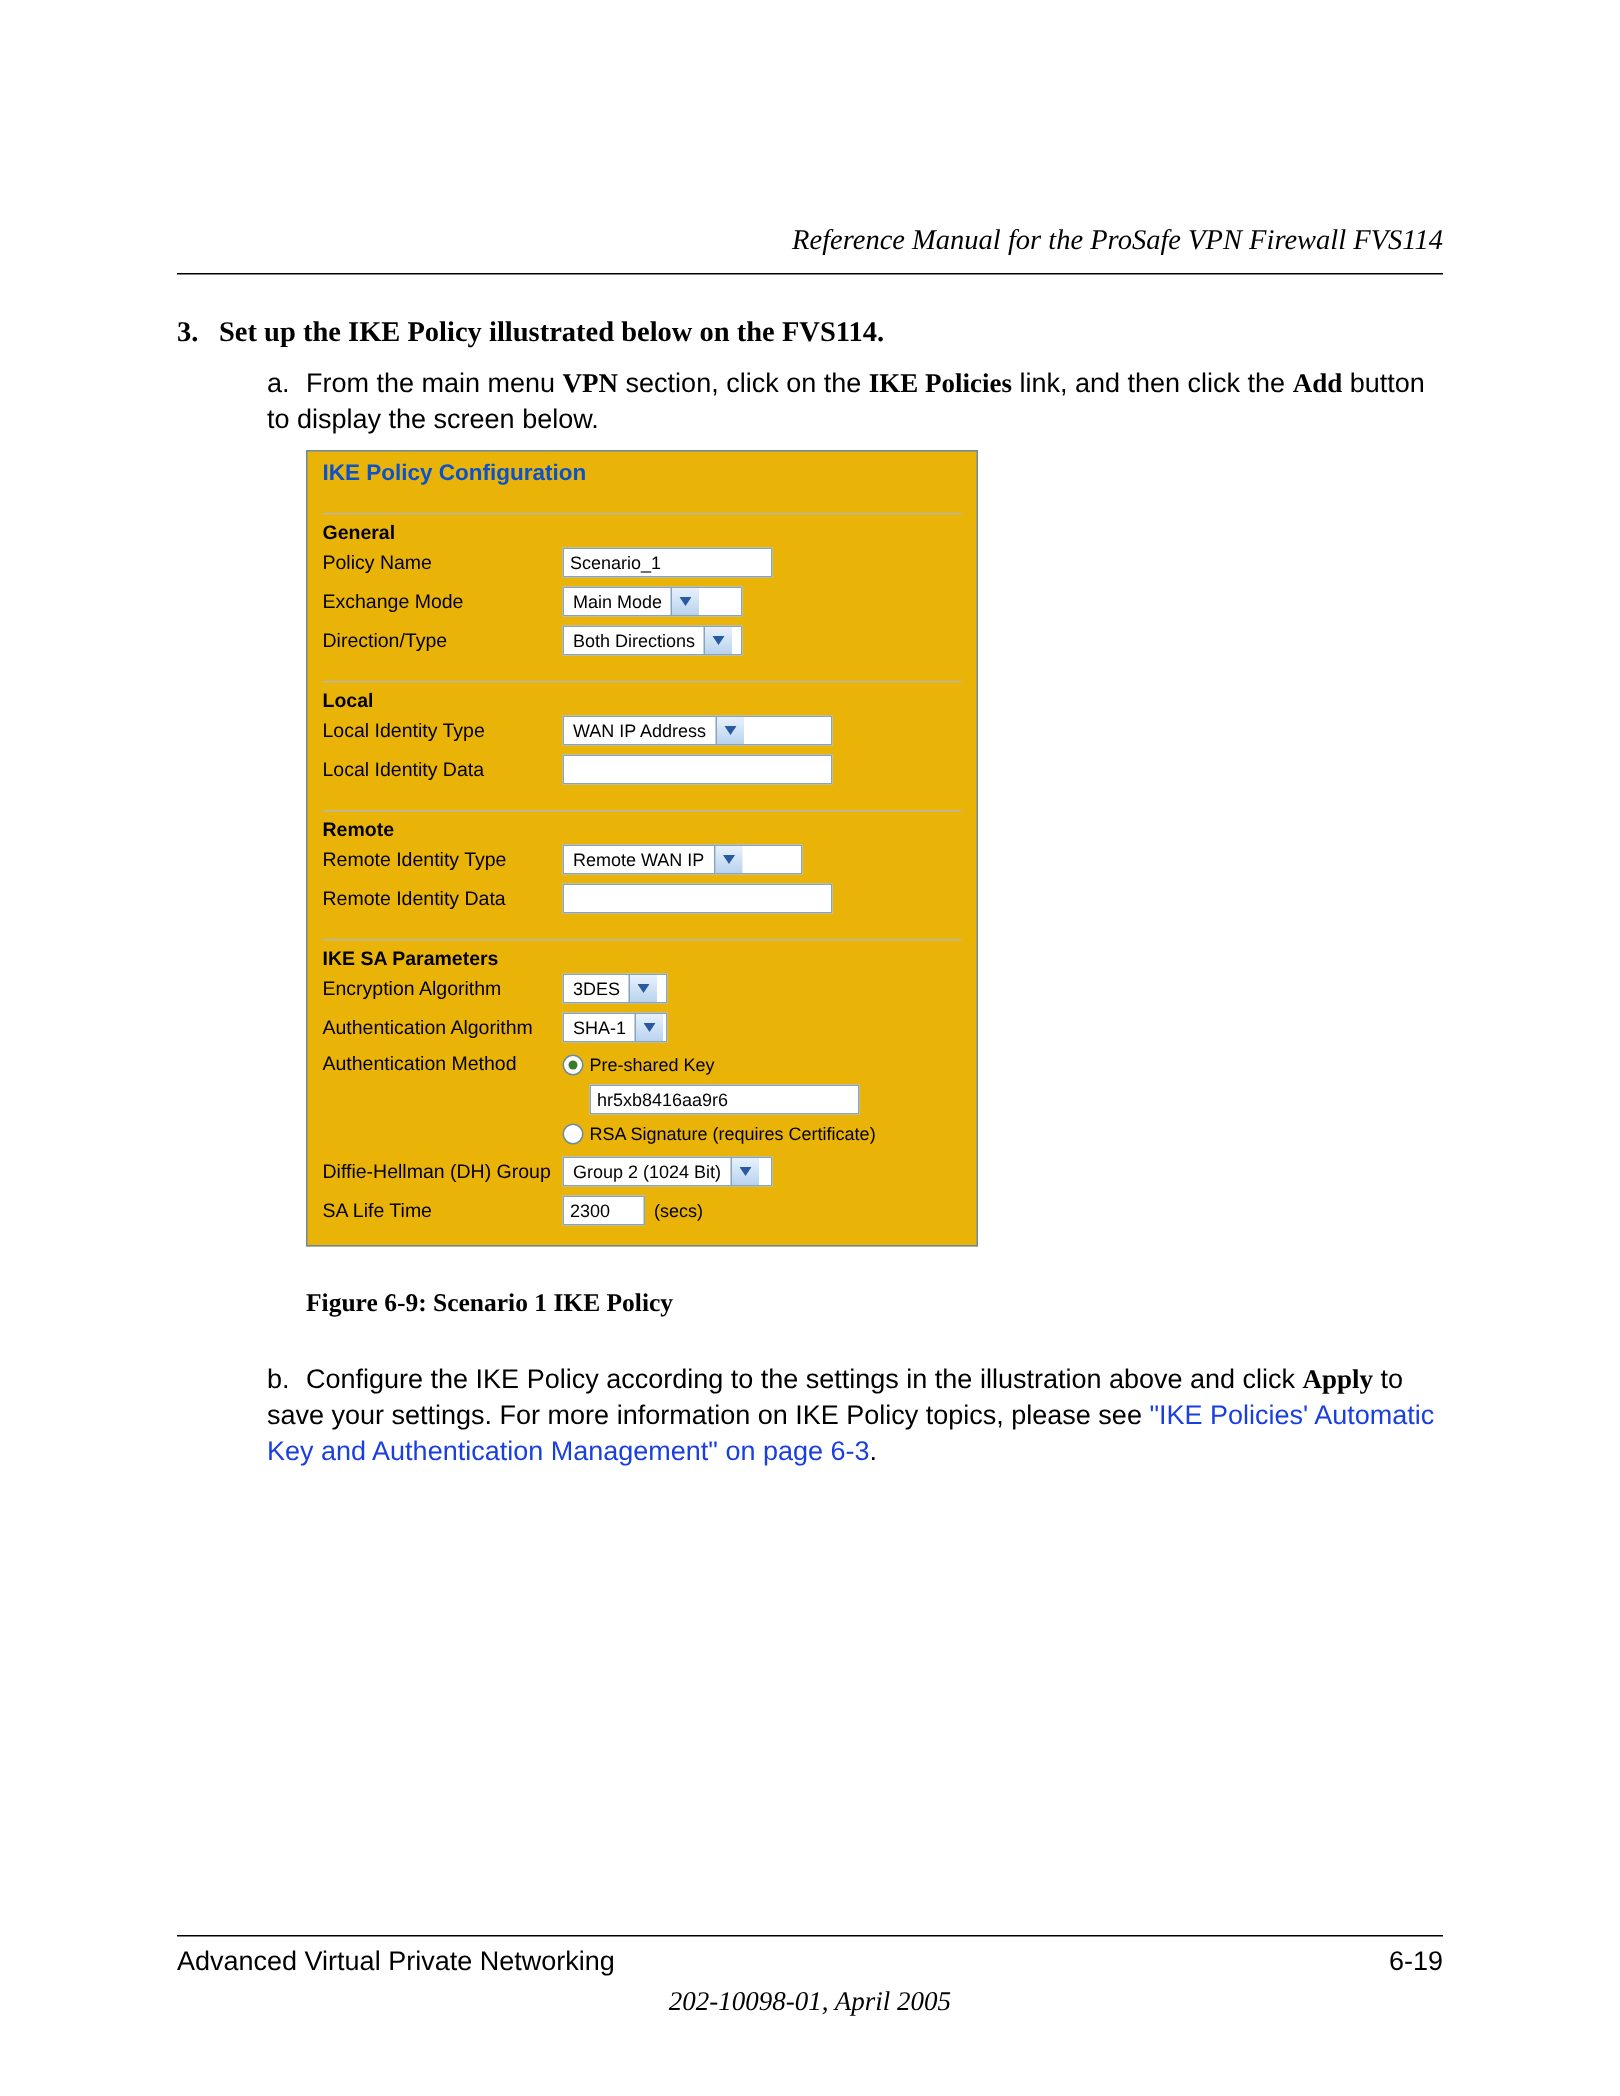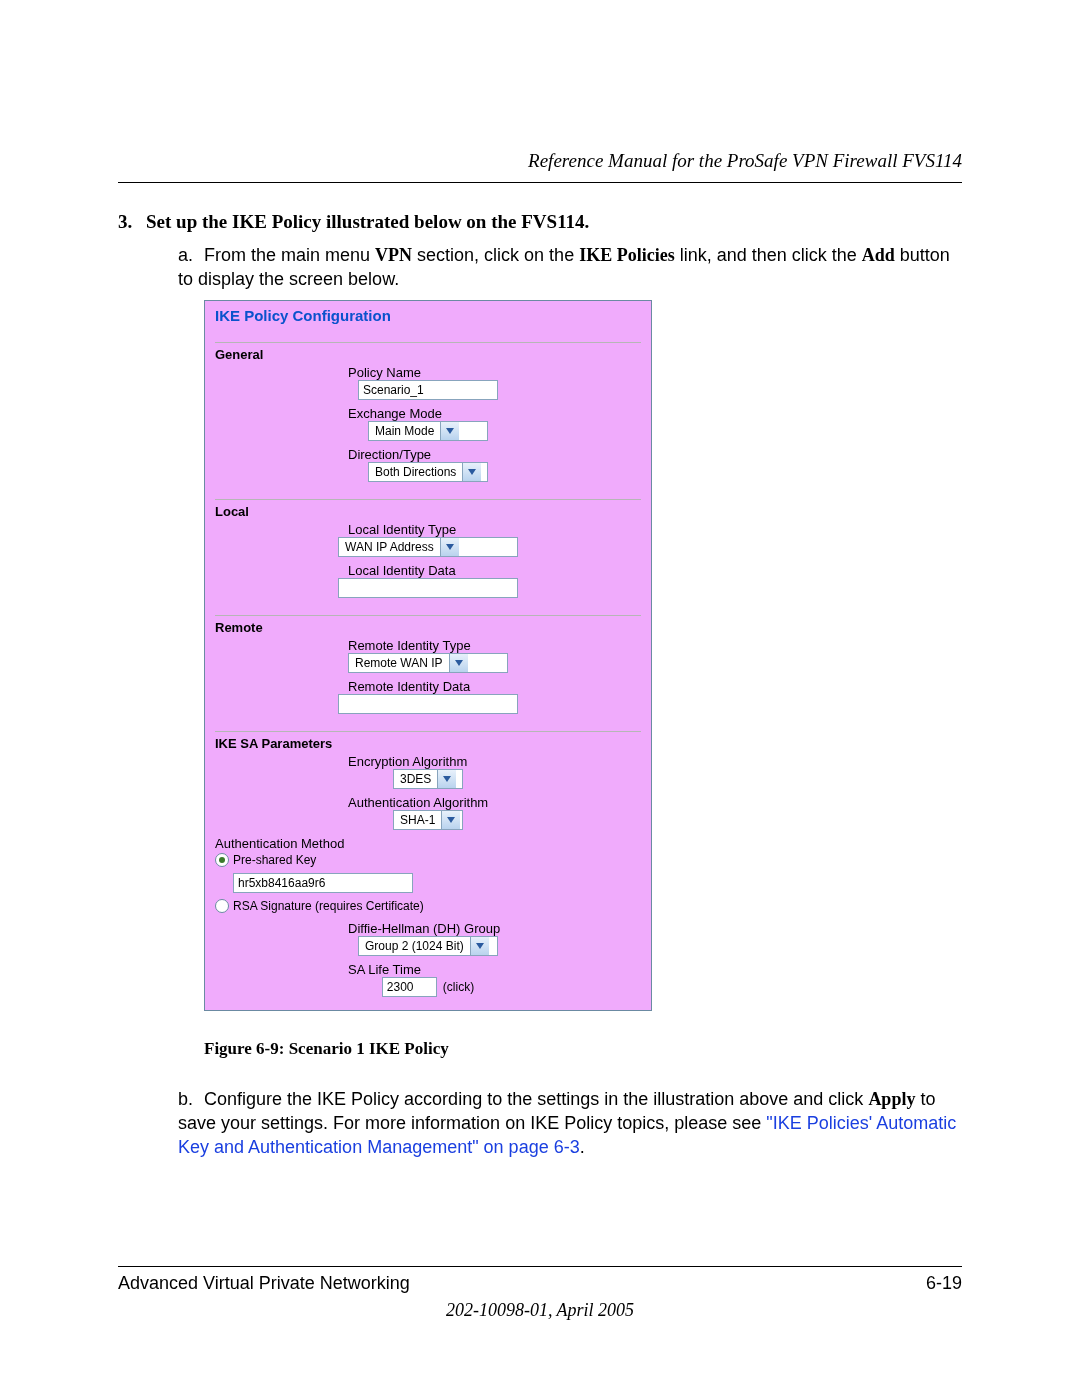--- a/index.html
+++ b/index.html
@@ -41,21 +41,21 @@
   }
   .sub-item .marker { display:inline-block; width: 26px; }
   .sub-item b { font-family: "Times New Roman", Times, serif; font-weight: bold; }
   .screenshot-wrap {
     margin-left: 86px;
     margin-top: 6px;
     width: 448px;
   }
   .panel {
     border: 1px solid #6b8aa2;
-    background: #f0abfc;
+    background: #eab308;
     font-family: Tahoma, Arial, sans-serif;
     font-size: 13px;
     color: #000;
     padding: 4px 10px 10px 10px;
   }
   .panel-title {
     color: #0a52cc;
     font-weight: bold;
     font-size: 15px;
     padding: 2px 0 4px 0;
@@ -64,21 +64,21 @@
     padding-top: 8px;
   }
   .section-head {
     font-weight: bold;
     font-size: 13px;
     border-top: 1px solid #b6b6b6;
     padding-top: 4px;
     margin-top: 6px;
   }
   .section-head.first { border-top: 1px solid #b6b6b6; }
-  .row { display: flex; align-items: center; padding: 3px 0; flex-direction: column; }
+  .row { display: flex; align-items: center; padding: 3px 0; }
   .label { width: 160px; font-size: 13px; }
   .control { flex: 1; display: flex; align-items: center; gap: 6px; }
   .tb {
     border: 1px solid #88a4bd;
     height: 20px;
     box-sizing: border-box;
     padding: 0 4px;
     font-size: 12px;
     background: #fff;
     font-family: Tahoma, Arial, sans-serif;
@@ -125,21 +125,21 @@
   .figure-caption {
     font-family: Liberation Serif, serif;
     font-weight: bold;
     font-size: 17px;
     margin: 28px 0 28px 86px;
   }
   .link-text { color: #1a3fe0; }
   .footer {
     position: absolute;
     left: 118px; right: 118px;
-    bottom: 76px;
+    bottom: 52px;
   }
   .footer-line {
     border-top: 1.5px solid #000;
     padding-top: 6px;
     display: flex; justify-content: space-between;
     font-family: Arial, Helvetica, sans-serif;
     font-size: 18px;
   }
   .footer-sub {
     text-align: center;
@@ -302,21 +302,21 @@
                     <polygon points="0,0 8,0 4,6" fill="#2a5a9e"></polygon>
                   </svg>
                 </span>
             </div>
           </div>
         </div>
         <div class="row">
           <div class="label">SA Life Time</div>
           <div class="control">
             <input class="tb" style="width: 55px;" value="2300">
-            <span style="font-size:12px">(click)</span>
+            <span style="font-size:12px">(secs)</span>
           </div>
         </div>
       </div>
 
     </div>
   </div>
 
   <div class="figure-caption">Figure 6-9: Scenario 1 IKE Policy</div>
 
   <div class="sub-item">

